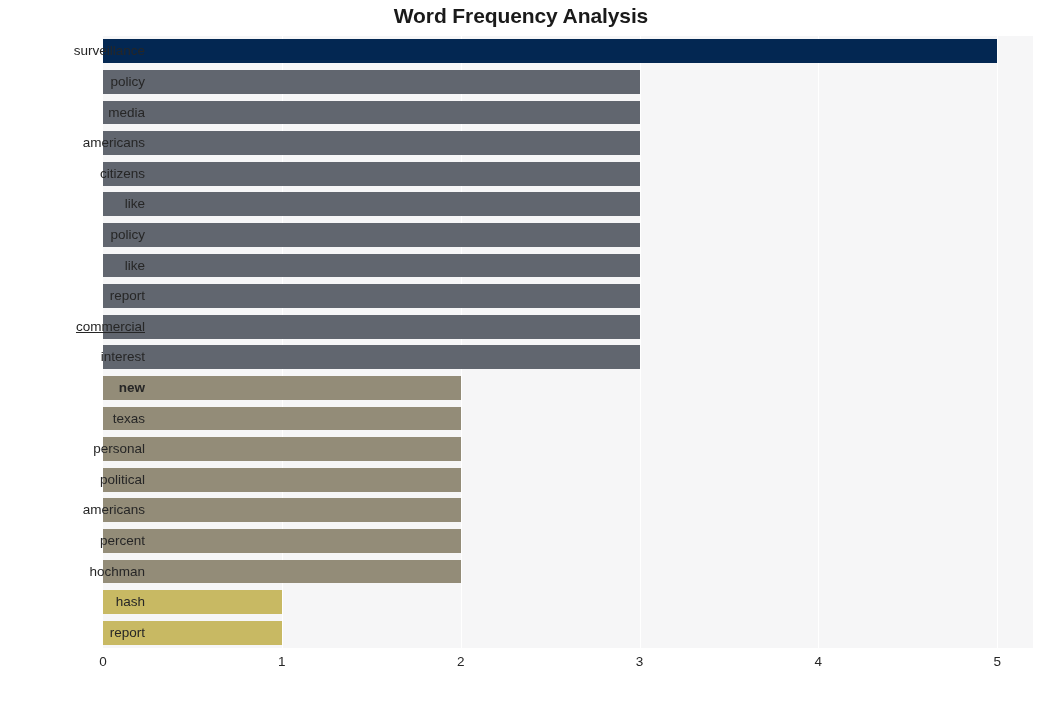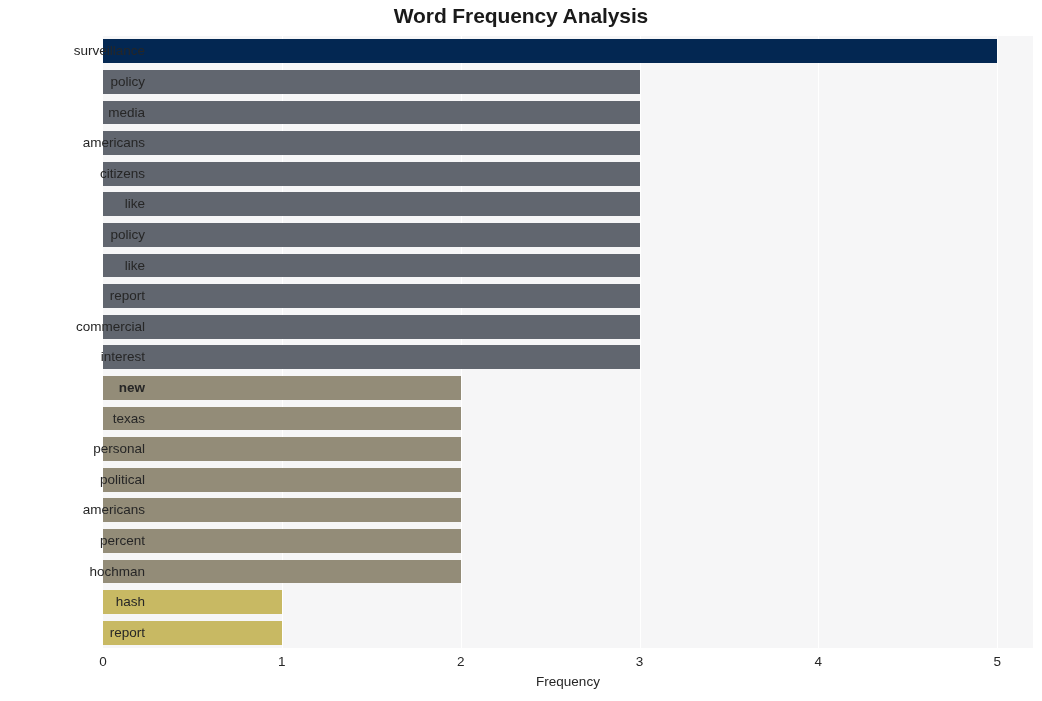--- a/index.html
+++ b/index.html
@@ -205,21 +205,21 @@
   <div id="y-axis">
       <div class="y-tick-label" style="top: 8.3px;">surveillance</div>
       <div class="y-tick-label" style="top: 38.9px;">policy</div>
       <div class="y-tick-label" style="top: 69.5px;">media</div>
       <div class="y-tick-label" style="top: 100.1px;">americans</div>
       <div class="y-tick-label" style="top: 130.7px;">citizens</div>
       <div class="y-tick-label" style="top: 161.3px;">like</div>
       <div class="y-tick-label" style="top: 191.9px;">policy</div>
       <div class="y-tick-label" style="top: 222.5px;">like</div>
       <div class="y-tick-label" style="top: 253.1px;">report</div>
-      <div class="y-tick-label" style="top: 283.7px;">commercial</div>
+      <div class="y-tick-label" style="top: 283.7px; text-decoration: underline;">commercial</div>
       <div class="y-tick-label" style="top: 314.3px;">interest</div>
       <div class="y-tick-label" style="top: 344.9px; font-weight: bold;">new</div>
       <div class="y-tick-label" style="top: 375.5px;">texas</div>
       <div class="y-tick-label" style="top: 406.1px;">personal</div>
       <div class="y-tick-label" style="top: 436.7px;">political</div>
       <div class="y-tick-label" style="top: 467.3px;">americans</div>
       <div class="y-tick-label" style="top: 497.9px;">percent</div>
       <div class="y-tick-label" style="top: 528.5px;">hochman</div>
       <div class="y-tick-label" style="top: 559.1px;">hash</div>
       <div class="y-tick-label" style="top: 589.7px;">report</div>
@@ -227,15 +227,14 @@
 
   <div id="x-axis">
       <div class="x-tick-label" style="left: 0px;">0</div>
       <div class="x-tick-label" style="left: 178.846px;">1</div>
       <div class="x-tick-label" style="left: 357.692px;">2</div>
       <div class="x-tick-label" style="left: 536.538px;">3</div>
       <div class="x-tick-label" style="left: 715.385px;">4</div>
       <div class="x-tick-label" style="left: 894.231px;">5</div>
     </div>
 
-  <div id="x-axis-title">Frequency</div>
 
 </div>
 
 </body></html>

